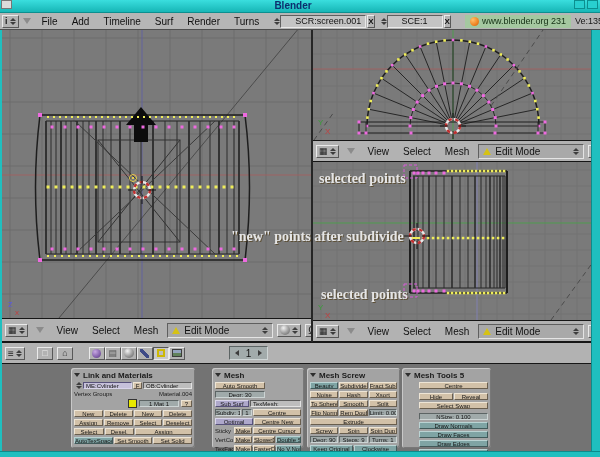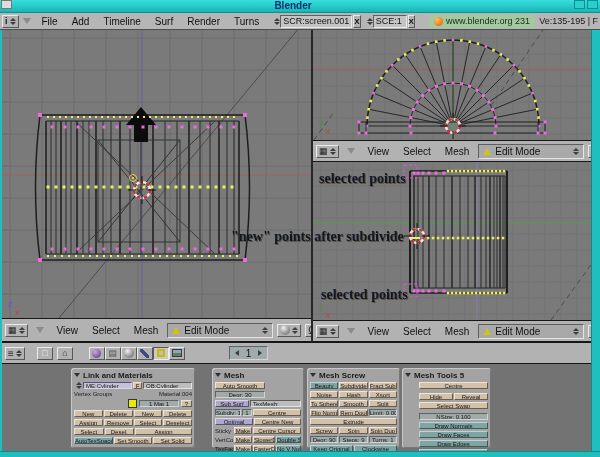--- a/index.html
+++ b/index.html
@@ -12,38 +12,38 @@
   .tb-title{flex:1;text-align:center;font-weight:bold;font-size:10px;color:#0c2f6e}
   .tb-btn{width:11px;height:9px;background:#28cfcf;border:1px solid #0c8f8f;margin-right:2px}
   .menubar{position:absolute;left:0;top:13px;width:600px;height:17px;background:#b6b6b6;border-bottom:1px solid #4f4f4f;display:flex;align-items:center;padding:0 2px;white-space:nowrap;overflow:hidden}
   .menu-item{font-size:10px;color:#101010;padding:0 7px}
   .icon-btn{height:13px;background:#b2b2b2;border:1px solid;border-color:#eaeaea #585858 #585858 #eaeaea;display:flex;align-items:center;padding:0 2px;font-size:9px;color:#222}
   .stp{display:flex;flex-direction:column;justify-content:center;margin-left:2px}
   .stp i{display:block;width:0;height:0;border-left:3px solid transparent;border-right:3px solid transparent}
   .stp i.u{border-bottom:3px solid #3d3d3d;margin-bottom:1px}
   .stp i.d{border-top:3px solid #3d3d3d}
   .tri-down{width:0;height:0;border-left:4px solid transparent;border-right:4px solid transparent;border-top:6px solid #8b8b8b;margin:0 4px}
-  .sel-field{display:flex;align-items:center;height:13px;background:#c4c4c4;border:1px solid;border-color:#5f5f5f #e9e9e9 #e9e9e9 #5f5f5f;font-size:9px;color:#111;padding:0 2px}
+  .sel-field{display:flex;align-items:center;height:13px;background:#c4c4c4;border:1px solid;border-color:#5f5f5f #e9e9e9 #e9e9e9 #5f5f5f;font-size:9px;color:#111;padding:0 14px}
   .x-btn{height:13px;width:14px;background:#b2b2b2;border:1px solid;border-color:#eaeaea #585858 #585858 #eaeaea;font-size:8px;font-weight:bold;color:#111;display:flex;align-items:center;justify-content:center;margin-left:1px}
   .version-area{display:flex;align-items:center;gap:3px;height:13px;background:#a4c8a0;padding:0 5px;font-size:9px;color:#143014;margin-left:14px}
   .logo{width:9px;height:9px;border-radius:50%;background:radial-gradient(circle at 32% 32%,#ffc06a,#ee7f1c 65%,#b85a10)}
   .stats{font-size:9px;color:#171717;margin-left:4px;white-space:nowrap}
 
   
   .vp{position:absolute;background:#7a7a7a}
   .vp svg{display:block}
   .vp-sep{position:absolute;background:#262626}
   .vp-header{position:absolute;background:#b2b2b2;border-top:1px solid #161616;border-bottom:1px solid #161616;display:flex;align-items:center;gap:4px;padding:0 3px;overflow:hidden;white-space:nowrap}
   .hdr-menu{font-size:10px;color:#101010;padding:0 5px}
   .dropdown{display:flex;align-items:center;gap:4px;height:15px;background:#a9a9a9;border:1px solid;border-color:#5f5f5f #e4e4e4 #e4e4e4 #5f5f5f;padding:0 4px;font-size:10px;color:#111;min-width:106px}
   .tri-y{width:0;height:0;border-left:4px solid transparent;border-right:4px solid transparent;border-bottom:7px solid #d6c214}
   .ball{width:10px;height:10px;border-radius:50%;background:radial-gradient(circle at 35% 30%,#f2f2f2,#9a9a9a 55%,#5e5e5e)}
 
   
-  .ann{position:absolute;font-family:"Liberation Serif",serif;font-weight:bold;font-size:14px;color:#0f172a;text-shadow:1px 1px 0 rgba(70,45,0,.55);white-space:nowrap;pointer-events:none}
+  .ann{position:absolute;font-family:"Liberation Serif",serif;font-weight:bold;font-size:14px;color:#e5e5e5;text-shadow:1px 1px 0 rgba(70,45,0,.55);white-space:nowrap;pointer-events:none}
 
   
   .btn-header{position:absolute;background:#b2b2b2;border-top:1px solid #161616;border-bottom:1px solid #161616;display:flex;align-items:center;gap:4px;padding:0 3px}
   .ig{display:flex}
   .ig .icon-btn{width:16px;justify-content:center;padding:0}
   .icon-btn.pressed{background:#c9c9c9;border-color:#585858 #eaeaea #eaeaea #585858}
   .ballp{width:9px;height:9px;border-radius:50%;background:radial-gradient(circle at 35% 30%,#c7a8e2,#7d5aa6 65%,#52356e)}
   .sq-y{width:8px;height:8px;border:2px solid #cdb804;background:#bdbdbd}
   .pic{width:10px;height:8px;border:1px solid #3c3c3c;background:linear-gradient(#93a3bd 55%,#61825a 55%)}
   .zig{width:9px;height:9px;background:linear-gradient(45deg,transparent 38%,#3e4a86 38% 62%,transparent 62%)}

